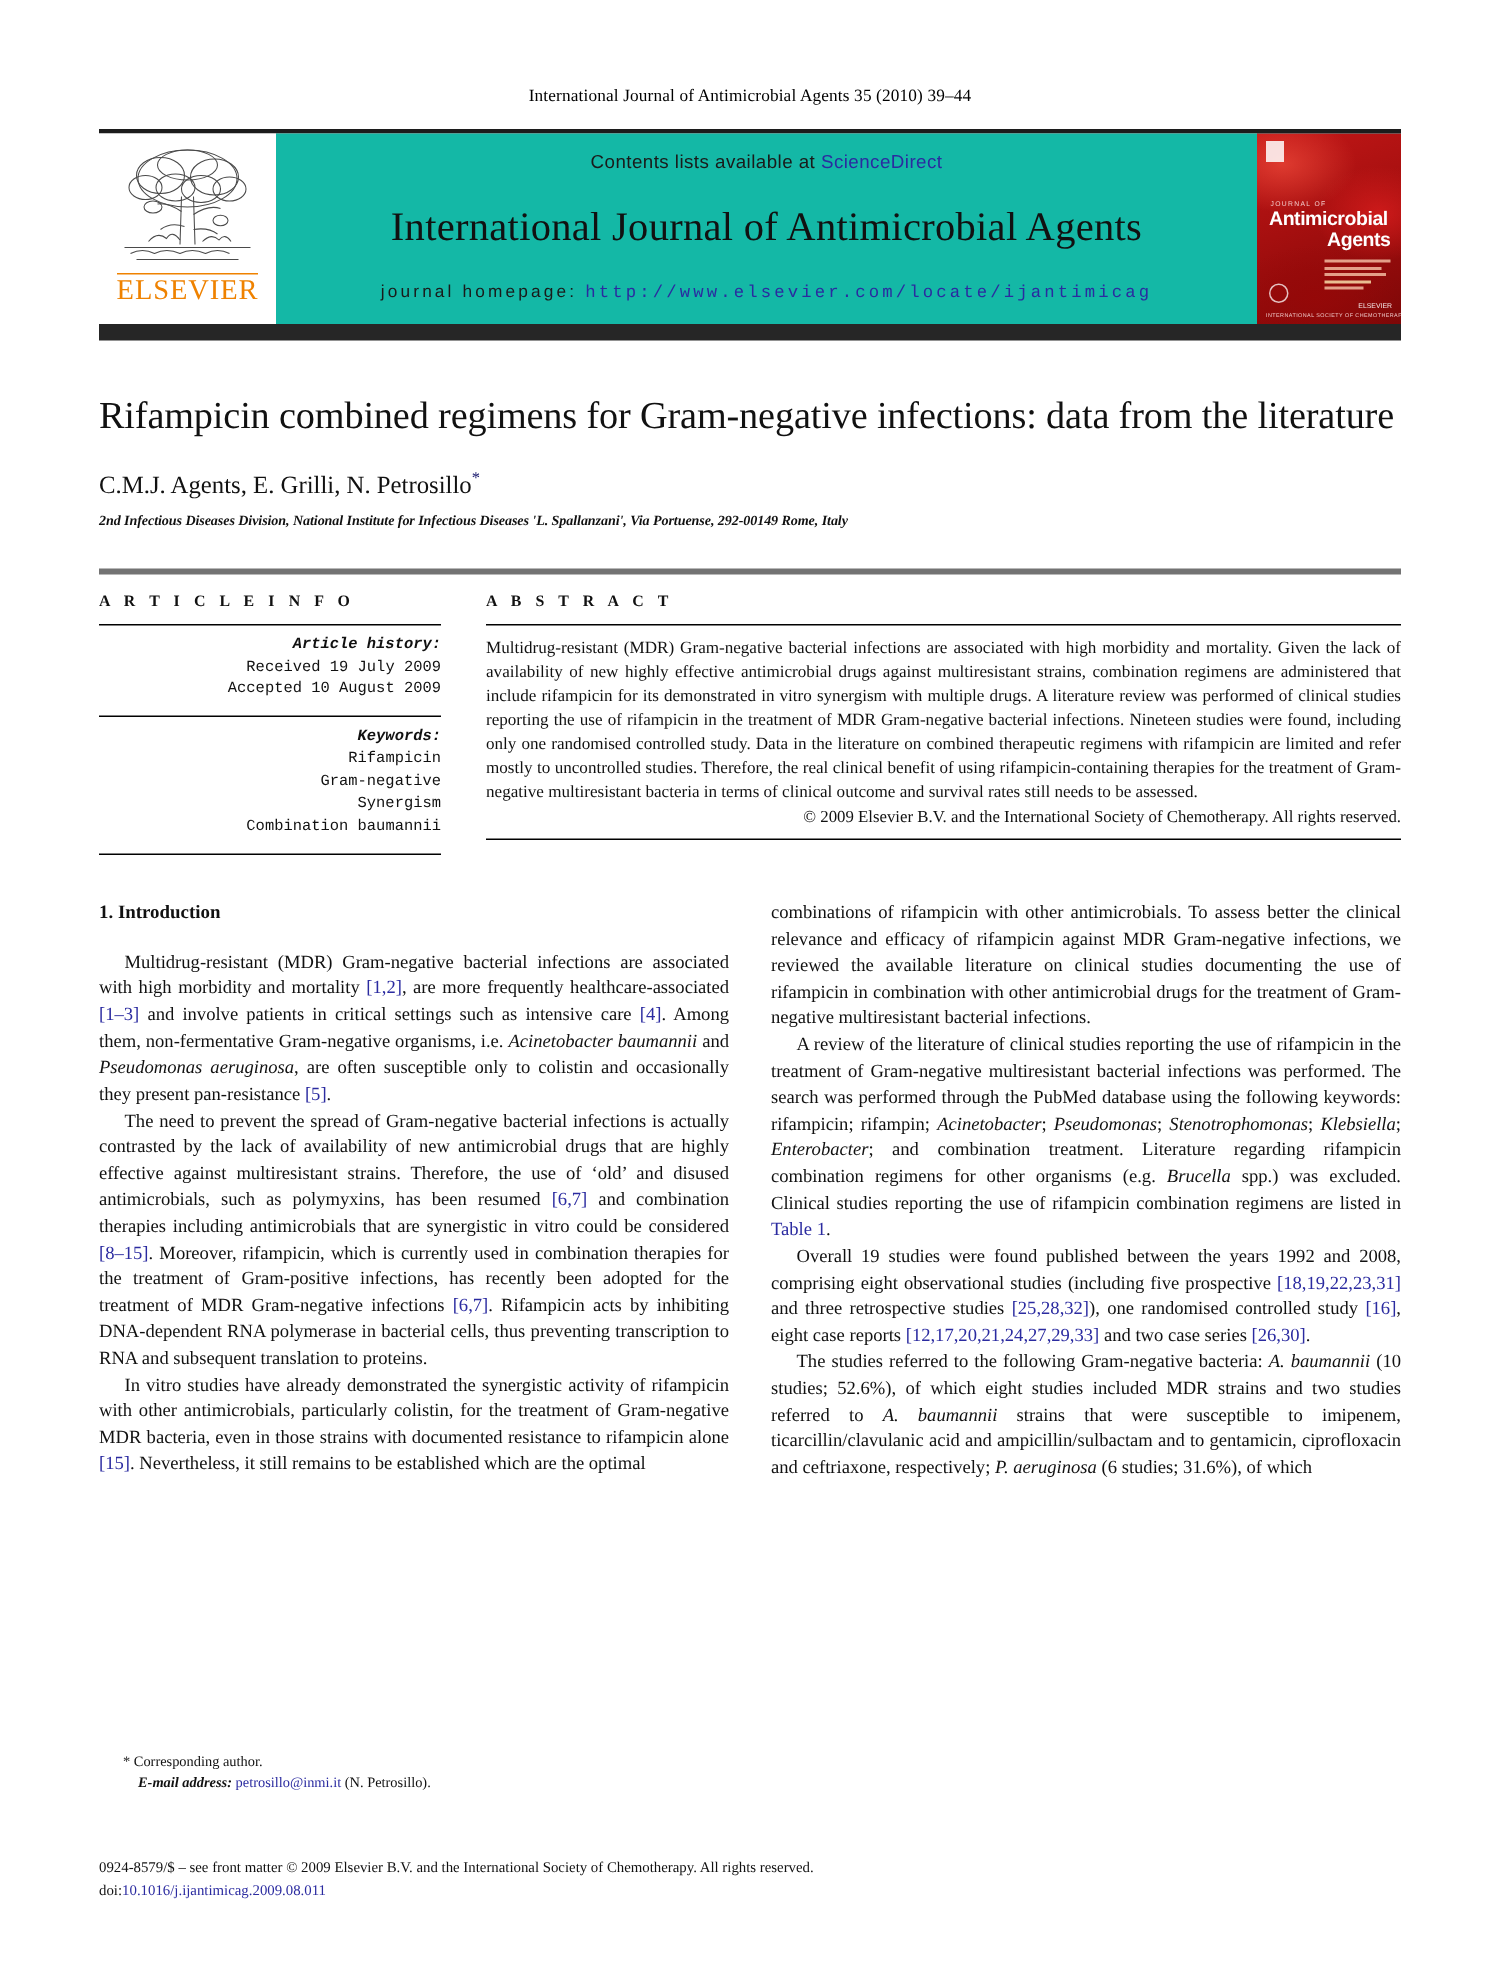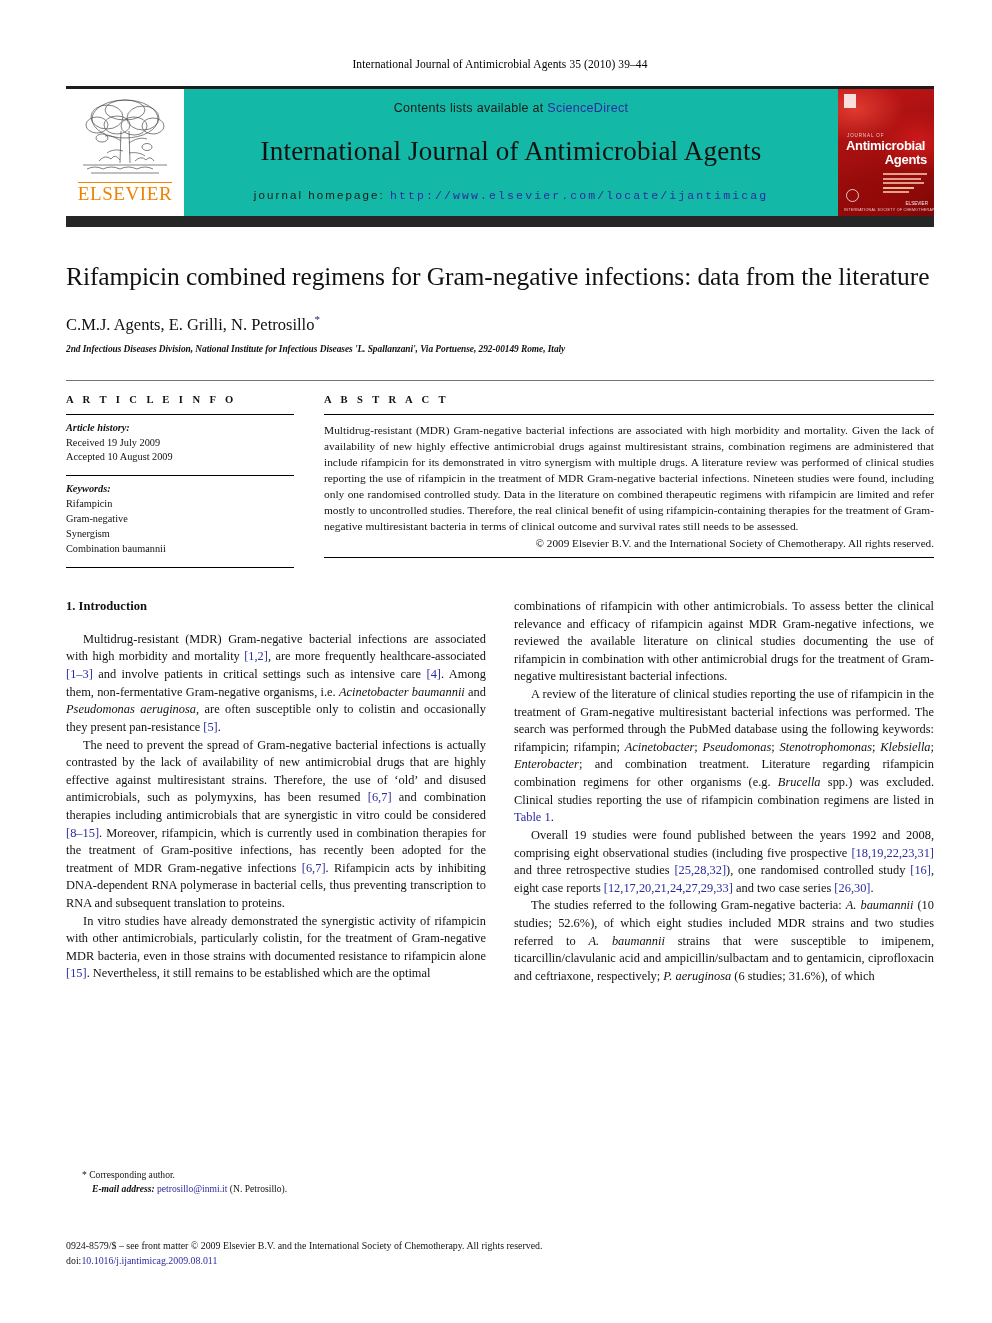--- a/index.html
+++ b/index.html
@@ -203,21 +203,21 @@
     font-weight: 700;
     font-size: 9.4px;
     margin-top: 9px;
     color: #111;
     letter-spacing: -0.05px;
   }
 
   
   .infoabs {
     margin-top: 26px;
-    border-top: 1px solid #737373;
+    border-top: 4px solid #737373;
     padding-top: 0;
     display: flex;
     gap: 30px;
   }
   .col-info {
     flex: 0 0 228px;
     width: 228px;
     padding-top: 13px;
   }
   .col-abs {
@@ -230,24 +230,25 @@
     font-weight: 700;
     font-size: 10.6px;
     letter-spacing: 3.4px;
     color: #111;
     margin-bottom: 9px;
   }
   .rule { border-top: 1px solid #000; }
   .info-group {
     padding-top: 6px;
     padding-bottom: 10px;
-    font-family: Liberation Serif, serif;
+    font-family: Liberation Mono, monospace;
     font-size: 10.3px;
     line-height: 1.45;
     color: #111;
+    text-align: right;
   }
   .info-group .lbl { font-style: italic; font-weight: 700; }
   .abs-body {
     padding-top: 7px;
     font-family: "Liberation Serif", serif;
     font-size: 11.4px;
     line-height: 1.41;
     text-align: justify;
     color: #111;
   }

